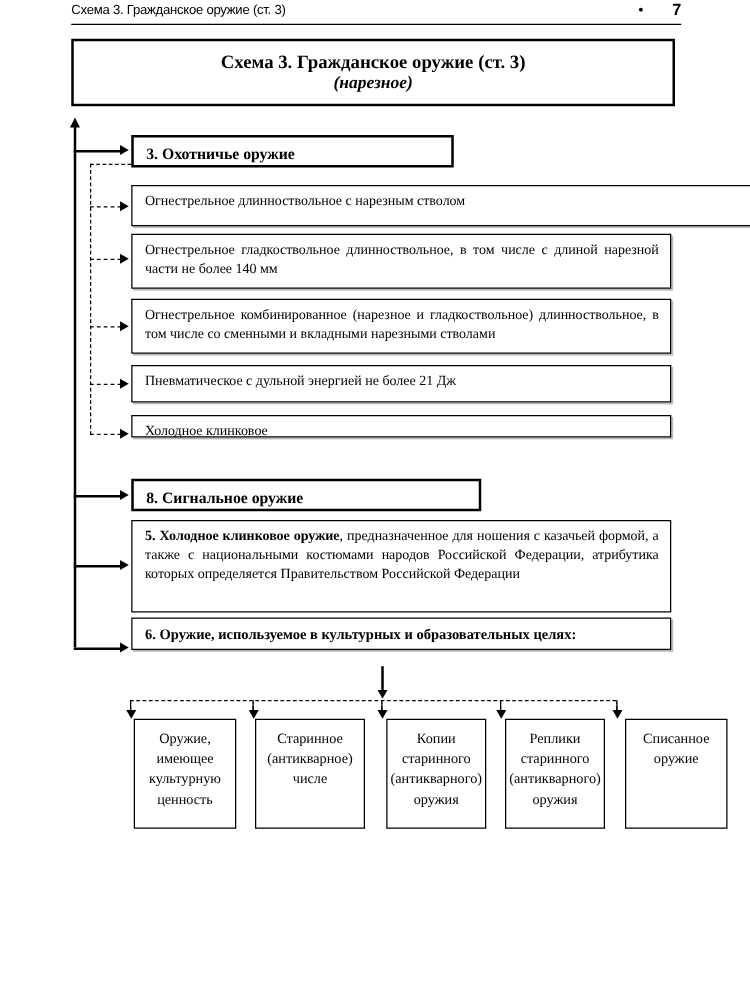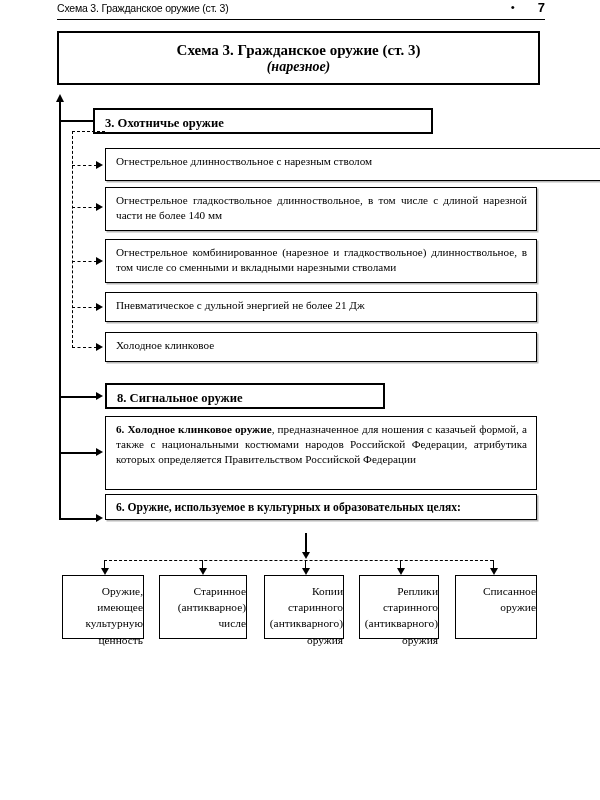--- a/index.html
+++ b/index.html
@@ -117,23 +117,24 @@
     text-align: justify;
     text-justify: inter-word;
   }
   .para-box .lead {
     font-weight: bold;
   }
 
   
   .leaf-box {
     top: 575px;
-    height: 64px;
+    height: 88px;
     padding-top: 7px;
-    text-align: right;
+    text-align: center;
+    margin-left: 45px;
   }
   .leaf-box .txt {
     font-size: 11.4px;
     line-height: 1.42;
   }
 
   
   .ln {
     position: absolute;
     background: #000000;
@@ -189,21 +190,21 @@
   <span class="t1">Схема 3. Гражданское оружие (ст. 3)</span>
   <span class="t2">(нарезное)</span>
 </div>
 
 <div class="arw up" style="left:55.5px; top:94px;"></div>
 <div class="ln v" style="left:59px; top:101px; height:417px;"></div>
 
 <div class="ln h" style="left:59px; top:120px; width:38px;"></div>
 <div class="arw right" style="left:96px; top:116px;"></div>
 
-<div class="box thick hdg-box" id="box-3" style="left:93px; top:108px; width:340px; height:26px;">
+<div class="box thick hdg-box" id="box-3" style="left:105px; top:108px; width:258px; height:26px;">
   <span class="txt">3. Охотничье оружие</span>
 </div>
 
 <div class="dln h" style="left:72px; top:131px; width:33px;"></div>
 <div class="dln v" style="left:72px; top:131px; height:217px;"></div>
 
 <div class="dln h" style="left:72px; top:165px; width:25px;"></div>
 <div class="arw right" style="left:96px; top:161px;"></div>
 <div class="box shadowed para-box" style="left:105px; top:148px; width:520px; height:33px;">
   <span class="txt">Огнестрельное длинноствольное с нарезным стволом</span>
@@ -222,34 +223,34 @@
 </div>
 
 <div class="dln h" style="left:72px; top:307px; width:25px;"></div>
 <div class="arw right" style="left:96px; top:303px;"></div>
 <div class="box shadowed para-box" style="left:105px; top:292px; width:432px; height:30px;">
   <span class="txt">Пневматическое с дульной энергией не более 21 Дж</span>
 </div>
 
 <div class="dln h" style="left:72px; top:347px; width:25px;"></div>
 <div class="arw right" style="left:96px; top:343px;"></div>
-<div class="box shadowed para-box" style="left:105px; top:332px; width:432px; height:30px;">
+<div class="box shadowed para-box" style="left:105px; top:332px; width:432px; height:18px;">
   <span class="txt">Холодное клинковое</span>
 </div>
 
 <div class="ln h" style="left:59px; top:396px; width:38px;"></div>
 <div class="arw right" style="left:96px; top:392px;"></div>
 <div class="box thick hdg-box" id="box-4" style="left:105px; top:383px; width:280px; height:26px;">
   <span class="txt">8. Сигнальное оружие</span>
 </div>
 
 <div class="ln h" style="left:59px; top:452px; width:38px;"></div>
 <div class="arw right" style="left:96px; top:448px;"></div>
 <div class="box para-box" id="box-5" style="left:105px; top:416px; width:432px; height:74px;">
-  <span class="txt"><span class="lead">6. Холодное клинковое оружие</span><span>, предназначенное для ношения с казачьей формой, а также с национальными костюмами народов Российской Федерации, атрибутика которых определяется Правительством Российской Федерации</span></span>
+  <span class="txt"><span class="lead">5. Холодное клинковое оружие</span><span>, предназначенное для ношения с казачьей формой, а также с национальными костюмами народов Российской Федерации, атрибутика которых определяется Правительством Российской Федерации</span></span>
 </div>
 
 <div class="ln h" style="left:59px; top:518px; width:38px;"></div>
 <div class="arw right" style="left:96px; top:514px;"></div>
 <div class="box shadowed para-box" id="box-6" style="left:105px; top:494px; width:432px; height:26px;">
   <span class="txt" style="font-weight:bold; font-size:11.6px;">6. Оружие, используемое в культурных и образовательных целях:</span>
 </div>
 
 <div class="ln v" style="left:305px; top:533px; height:20px;"></div>
 <div class="arw down" style="left:301.5px; top:552px;"></div>

